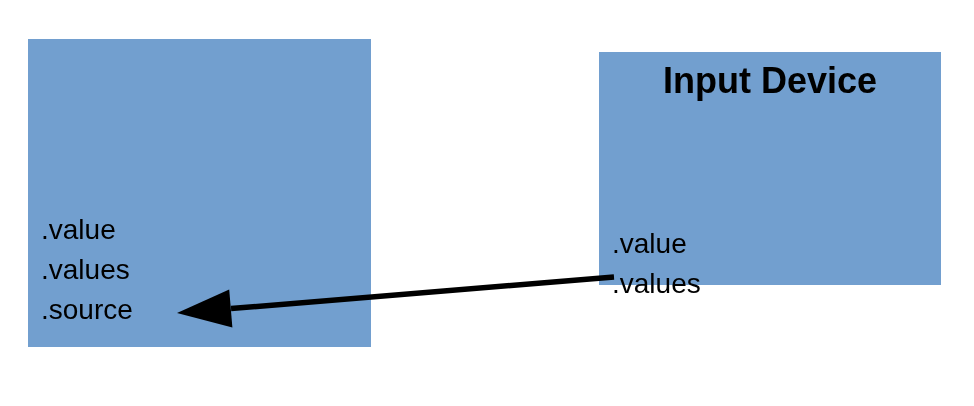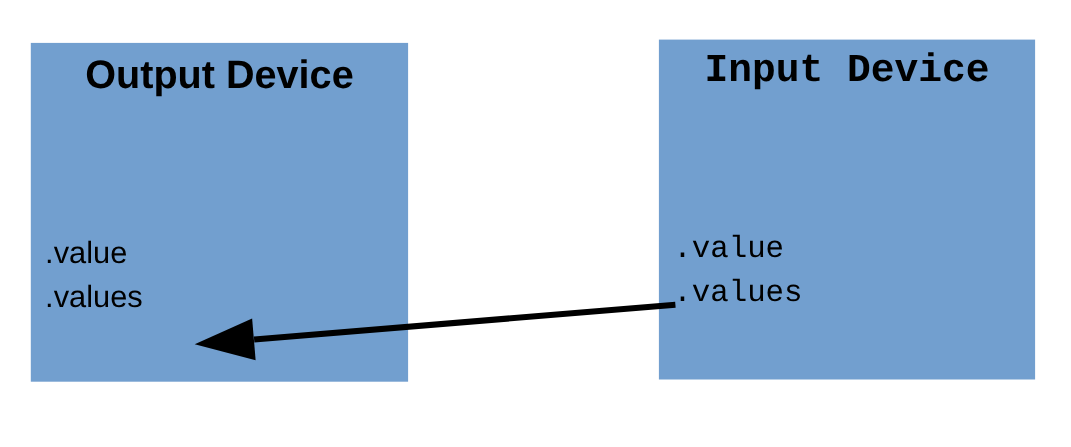--- a/index.html
+++ b/index.html
@@ -34,40 +34,40 @@
   .box-props {
     position: absolute;
     left: 13px;
     font-size: 28px;
     line-height: 40px;
   }
   .prop {
     white-space: nowrap;
   }
   #box-output { left: 28px; top: 39px; width: 343px; height: 308px; }
-  #box-input  { left: 599px; top: 36px; width: 342px; height: 309px; font-family: Liberation Mono, monospace; }
+  #box-input  { left: 599px; top: 52px; width: 342px; height: 233px; }
   #box-output .box-props { top: 171px; }
   #box-input  .box-props { top: 172px; }
   .arrow-overlay {
     position: absolute;
     left: 0; top: 0;
     width: 974px; height: 406px;
     pointer-events: none;
   }
 </style>
 </head>
 <body>
 
 <div class="canvas">
 
   <div class="box" id="box-output">
-    <div class="box-title">Output Device</div>
     <div class="box-props">
       <div class="prop">.value</div>
       <div class="prop">.values</div>
+      <div class="prop">.source</div>
     </div>
   </div>
 
   <div class="box" id="box-input">
     <div class="box-title">Input Device</div>
     <div class="box-props">
       <div class="prop">.value</div>
       <div class="prop">.values</div>
     </div>
   </div>

